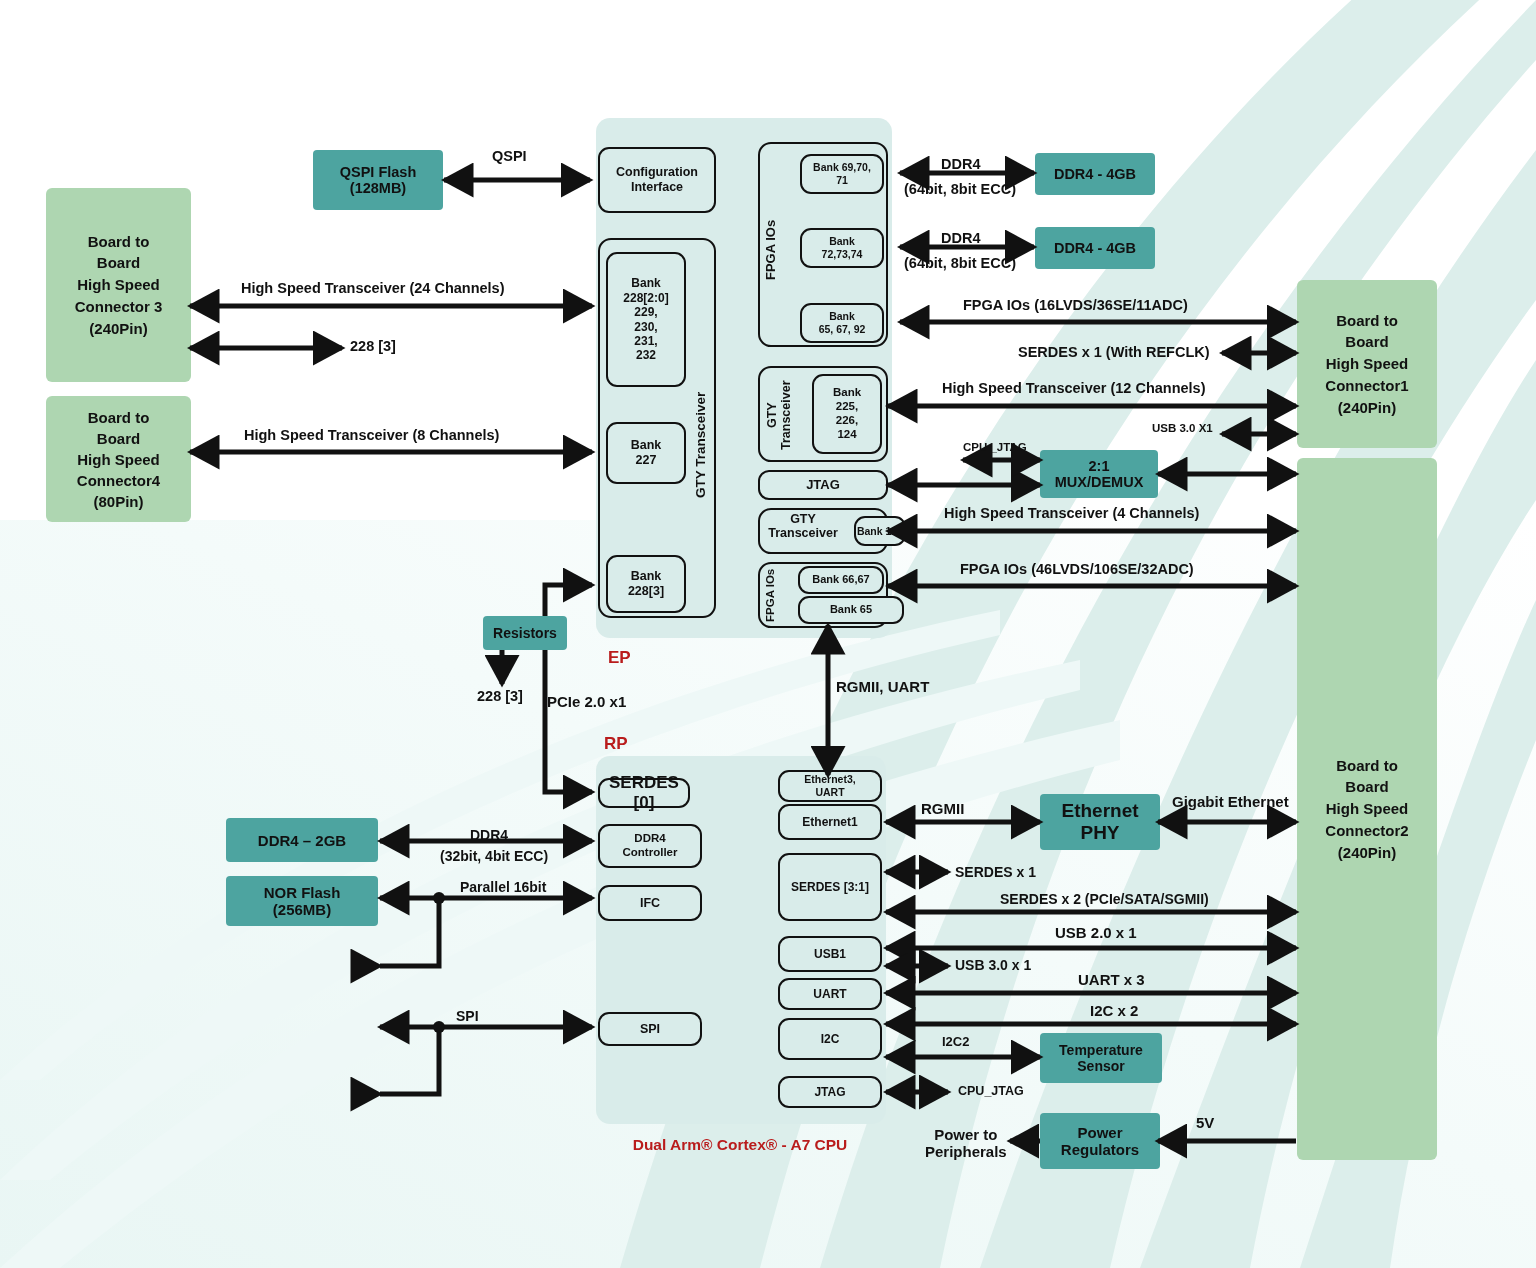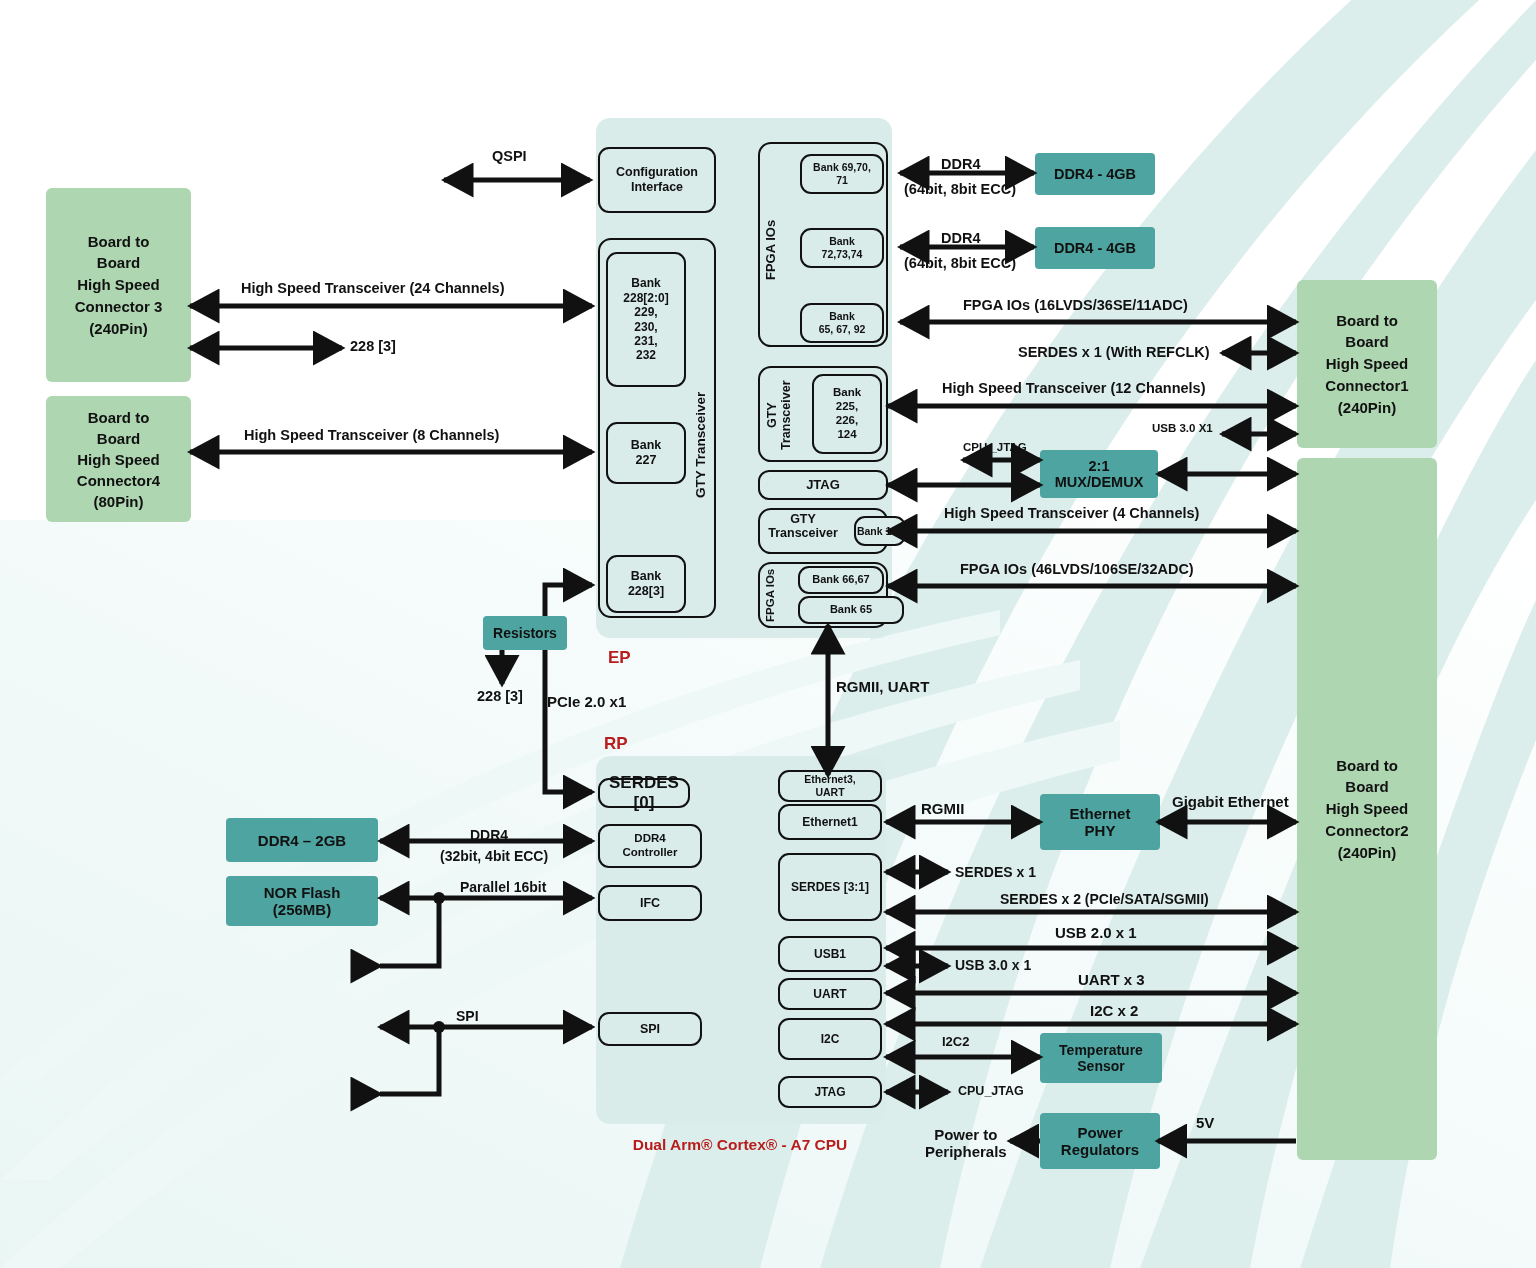--- a/index.html
+++ b/index.html
@@ -247,38 +247,42 @@
     <span>Ethernet3,</span>
     <span>UART</span>
   </div>
   <div class="rb" style="left:778px;top:804px;width:104px;height:36px;font-size:12px;">Ethernet1</div>
   <div class="rb" style="left:778px;top:853px;width:104px;height:68px;font-size:12px;">SERDES [3:1]</div>
   <div class="rb" style="left:778px;top:936px;width:104px;height:36px;font-size:12px;">USB1</div>
   <div class="rb" style="left:778px;top:978px;width:104px;height:32px;font-size:12px;">UART</div>
   <div class="rb" style="left:778px;top:1018px;width:104px;height:42px;font-size:12px;">I2C</div>
   <div class="rb" style="left:778px;top:1076px;width:104px;height:32px;font-size:12px;">JTAG</div>
 
+  <div class="box teal" style="left:313px;top:150px;width:130px;height:60px;font-size:14.5px;flex-direction:column;">
+    <span>QSPI Flash</span>
+    <span>(128MB)</span>
+  </div>
 
   <div class="box teal" style="left:1035px;top:153px;width:120px;height:42px;font-size:14.5px;">DDR4 - 4GB</div>
   <div class="box teal" style="left:1035px;top:227px;width:120px;height:42px;font-size:14.5px;">DDR4 - 4GB</div>
 
   <div class="box teal" style="left:1040px;top:450px;width:118px;height:48px;font-size:14.5px;flex-direction:column;">
     <span>2:1</span>
     <span>MUX/DEMUX</span>
   </div>
 
   <div class="box teal" style="left:483px;top:616px;width:84px;height:34px;font-size:14px;">Resistors</div>
 
   <div class="box teal" style="left:226px;top:818px;width:152px;height:44px;font-size:15px;">DDR4   – 2GB</div>
   <div class="box teal" style="left:226px;top:876px;width:152px;height:50px;font-size:15px;flex-direction:column;">
     <span>NOR Flash</span>
     <span>(256MB)</span>
   </div>
 
-  <div class="box teal" style="left:1040px;top:794px;width:120px;height:56px;font-size:15px;flex-direction:column;">
+  <div class="box teal" style="left:1040px;top:794px;width:120px;height:56px;font-size:19px;flex-direction:column;">
     <span>Ethernet</span>
     <span>PHY</span>
   </div>
 
   <div class="box teal" style="left:1040px;top:1033px;width:122px;height:50px;font-size:14px;flex-direction:column;">
     <span>Temperature</span>
     <span>Sensor</span>
   </div>
 
   <div class="box teal" style="left:1040px;top:1113px;width:120px;height:56px;font-size:15px;flex-direction:column;">

